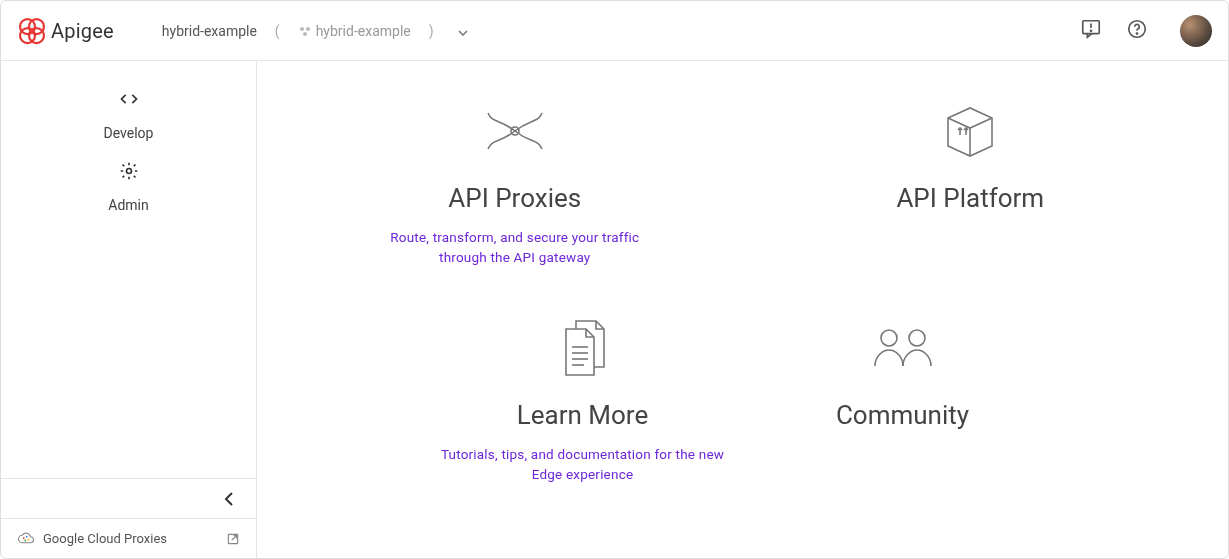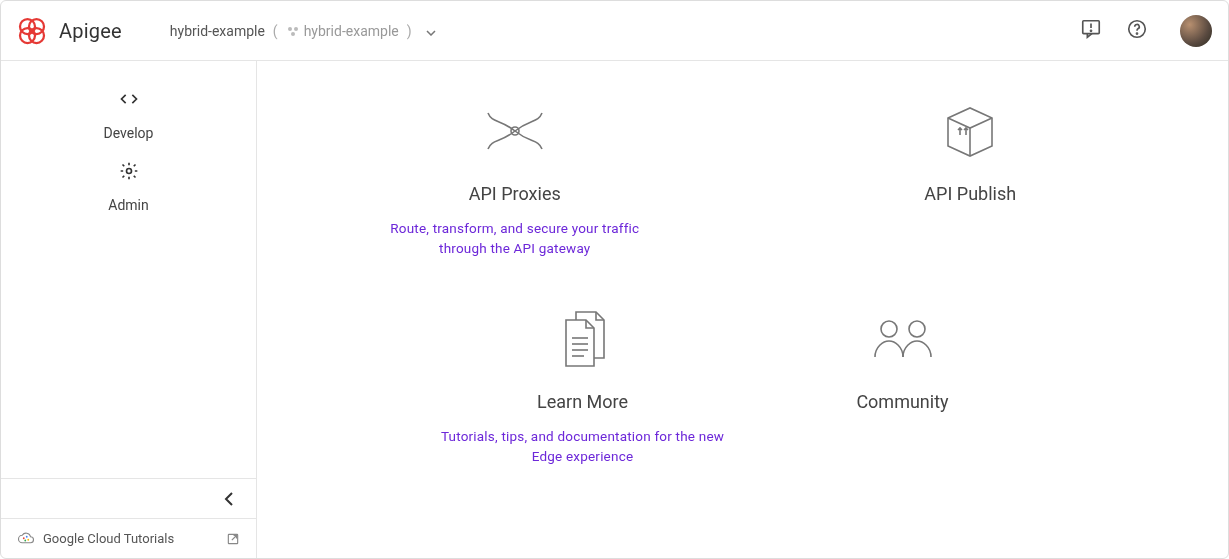--- a/index.html
+++ b/index.html
@@ -17,29 +17,29 @@
 
   
   .topbar {
     height: 60px;
     border-bottom: 1px solid #e5e5e5;
     display: flex;
     align-items: center;
     padding: 0 16px;
     gap: 12px;
   }
-  .logo { display: flex; align-items: center; gap: 12px; }
+  .logo { display: flex; align-items: center; gap: 4px; }
   .logo-text { font-size: 20px; color: #333; font-weight: 400; letter-spacing: 0.2px; }
   .org-switcher {
     margin-left: 36px;
     font-size: 14px;
     color: #555;
     display: flex;
     align-items: center;
-    gap: 8px;
+    gap: 18px;
     cursor: pointer;
   }
   .org-switcher .paren { color: #aaa; }
   .org-switcher .inner { color: #999; display:flex; align-items:center; gap:4px;}
   .caret { margin-left: 6px; color:#777; }
   .spacer { flex: 1; }
   .top-icons { display: flex; align-items: center; gap: 24px; }
   .top-icons svg { stroke: #555; }
   .avatar {
     width: 32px; height: 32px; border-radius: 50%;
@@ -96,21 +96,21 @@
     margin-bottom: 40px;
   }
   .cards-row.second { justify-content: center; }
   .card {
     width: 300px;
     text-align: center;
     cursor: pointer;
   }
   .card .icon-box { height: 80px; display:flex; align-items:center; justify-content:center; }
   .card h2 {
-    font-size: 18px;
+    font-size: 26px;
     font-weight: 400;
     color: #444;
     margin: 12px 0 14px;
   }
   .card p {
     font-size: 13.5px;
     color: #6d28d9;
     line-height: 1.5;
     letter-spacing: 0.2px;
   }
@@ -198,21 +198,21 @@
       </svg>
     </div>
     <div class="gcp-row">
       <svg width="18" height="18" viewBox="0 0 24 24">
         <path d="M7 17a5 5 0 0 1 0-10 6 6 0 0 1 11 2 4 4 0 0 1 0 8z" fill="none" stroke="#888" stroke-width="1.5"></path>
         <circle cx="9" cy="11" r="1.2" fill="#ea4335"></circle>
         <circle cx="13" cy="9" r="1.2" fill="#4285f4"></circle>
         <circle cx="15" cy="13" r="1.2" fill="#fbbc04"></circle>
         <circle cx="11" cy="14" r="1.2" fill="#34a853"></circle>
       </svg>
-      <span>Google Cloud Tutorials</span>
+      <span>Google Cloud Proxies</span>
       <svg width="14" height="14" viewBox="0 0 24 24" fill="none" stroke="#888" stroke-width="2" style="margin-left:auto">
         <rect x="4" y="4" width="16" height="16" rx="1"></rect>
           <path d="M10 14 L18 6"></path>
           <path d="M13 6h5v5"></path>
       </svg>
     </div>
   </div>
 
   <div class="main">
     <div class="cards-row">
@@ -233,21 +233,21 @@
       <div class="card">
         <div class="icon-box">
           <svg width="64" height="62" viewBox="0 0 64 62" fill="none" stroke="#777" stroke-width="1.6">
             <path d="M10 18 L32 8 L54 18 L54 46 L32 56 L10 46 Z"></path>
             <path d="M10 18 L32 28 L54 18"></path>
             <path d="M32 28 L32 56"></path>
             <path d="M22 35 L22 28 M20 30 L22 28 L24 30"></path>
             <path d="M28 35 L28 28 M26 30 L28 28 L30 30"></path>
           </svg>
         </div>
-        <h2>API Publish</h2>
+        <h2>API Platform</h2>
       </div>
 
     </div>
 
     <div class="cards-row second">
       <div class="card">
         <div class="icon-box">
           <svg width="70" height="66" viewBox="0 0 70 66" fill="none" stroke="#777" stroke-width="1.6">
             <path d="M28 6 h20 l8 8 v38 h-28 z"></path>
             <path d="M48 6 v8 h8"></path>

